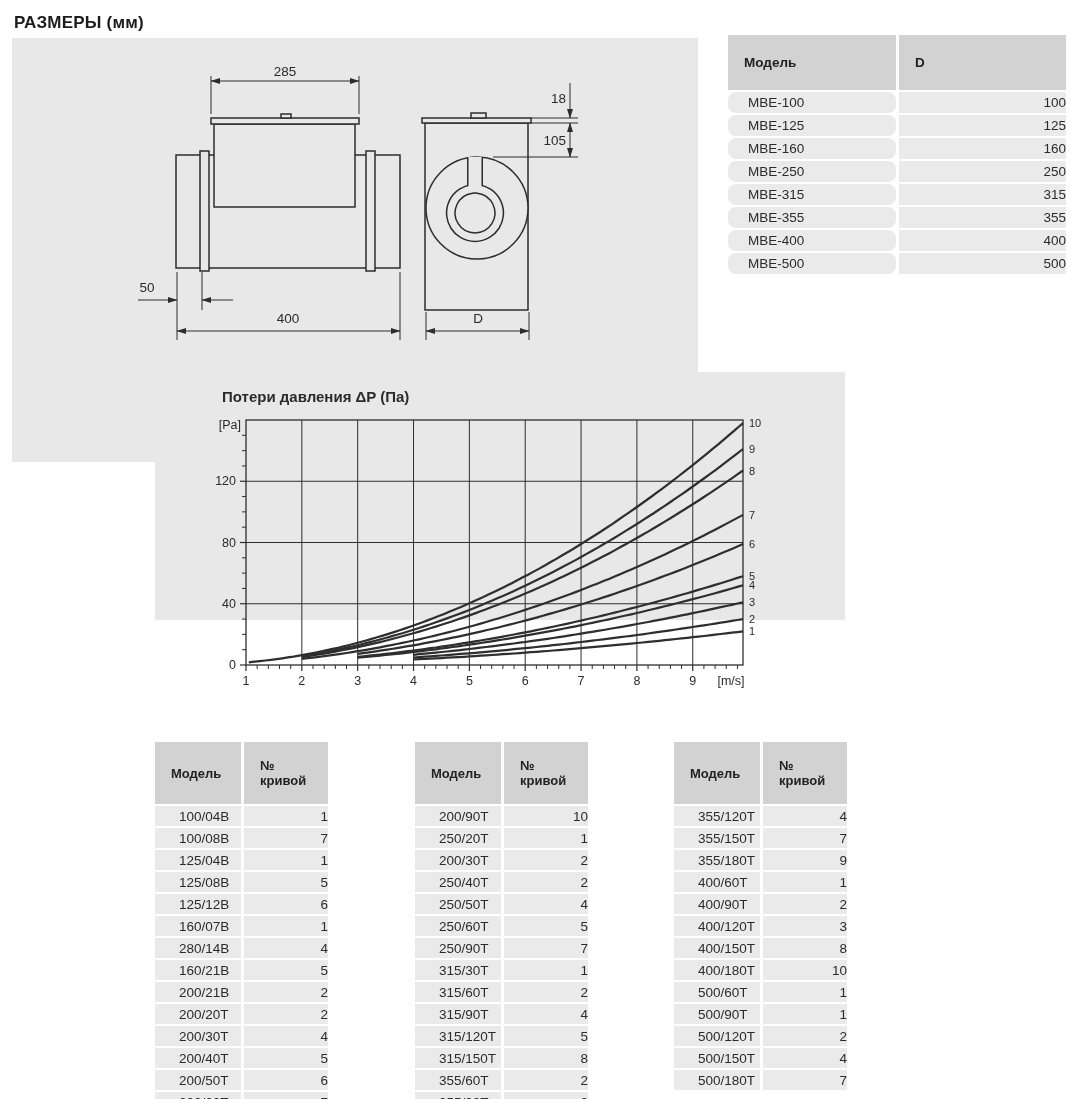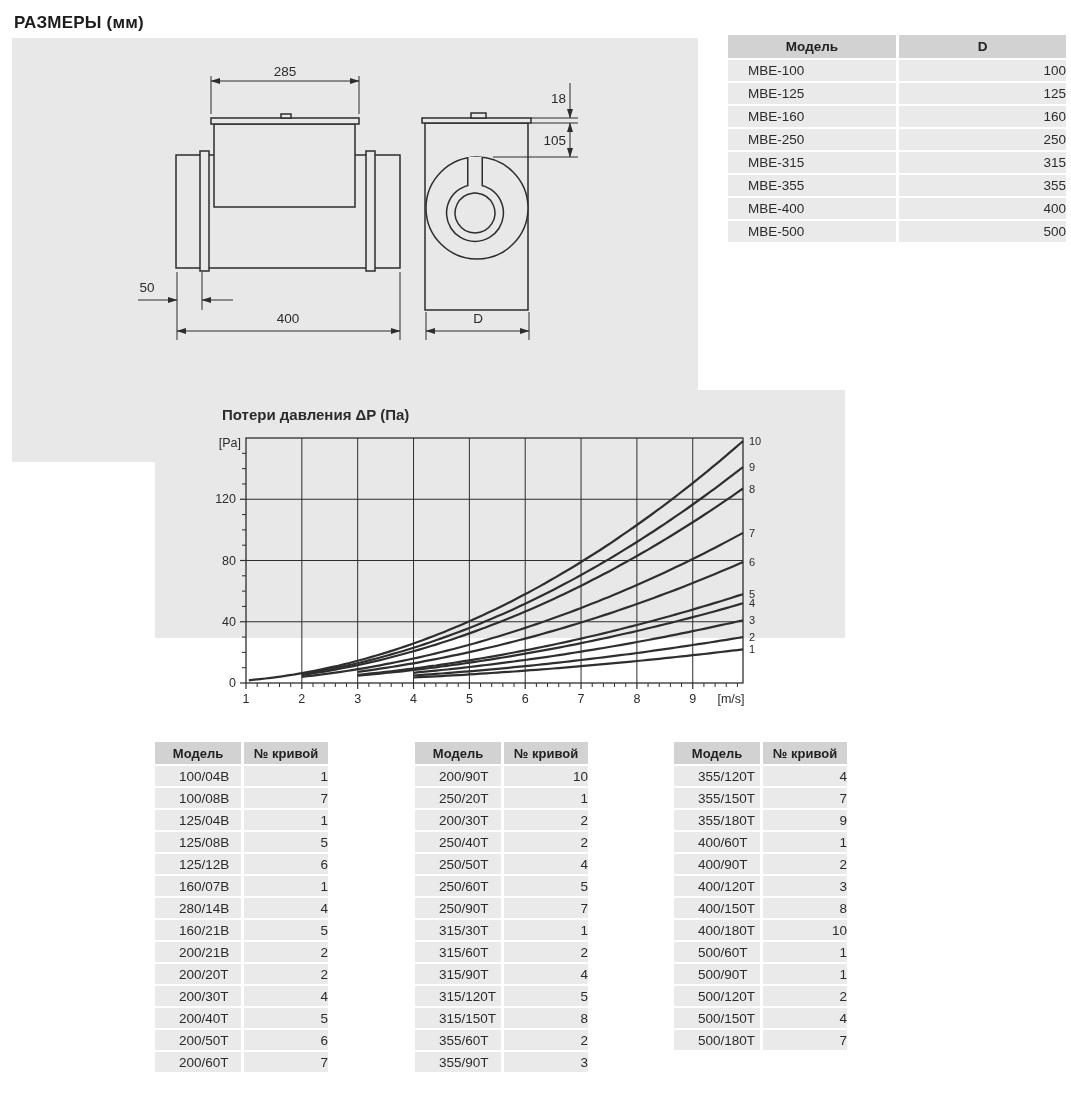--- a/index.html
+++ b/index.html
@@ -8,39 +8,39 @@
     background:#ffffff;color:#2b2b2b;
     font-family:"Liberation Sans","DejaVu Sans",sans-serif;
     -webkit-font-smoothing:antialiased;
   }
   .page-title{
     position:absolute;left:14px;top:13px;
     font-size:17px;font-weight:bold;letter-spacing:.2px;color:#1c1c1c;
   }
   .panel{position:absolute;background:#e8e8e8;}
   #dims-panel{left:12px;top:38px;width:686px;height:424px;}
-  #chart-panel{left:155px;top:390px;width:690px;height:248px;}
+  #chart-panel{left:155px;top:372px;width:690px;height:248px;}
 
   
   table.data{border-collapse:separate;border-spacing:3px 2px;table-layout:fixed;}
   table.data th{
     background:#d2d2d2;font-size:13px;font-weight:bold;color:#222;
-    text-align:center;padding:0;height:22px;
+    text-align:left;padding:16px;height:22px;
   }
   table.data td{
     background:#eaeaea;font-size:13.5px;color:#2b2b2b;
     padding:0;height:20px;
   }
   table.data td.col-model{text-align:left;padding-left:24px;}
   table.data td.col-val{text-align:right;}
 
   #model-table{position:absolute;left:725px;top:33px;width:341px;}
   #model-table th{height:23px;font-size:13.5px;}
   #model-table td{height:21px;}
-  #model-table td.col-model{padding-left:20px;}
+  #model-table td.col-model{padding-left:20px;border-radius:8px;}
 
   .curve-table{position:absolute;top:740px;width:172px;}
   #curve-table-0{left:152px;}
   #curve-table-1{left:412px;}
   #curve-table-2{left:671px;}
 
   svg text{fill:#2b2b2b;}
   .dimtxt{font-size:13.5px;}
   .draw-stroke{stroke:#2d2d2d;stroke-width:1.5;fill:#e8e8e8;}
   .thin{stroke:#2d2d2d;stroke-width:1;fill:none;}

